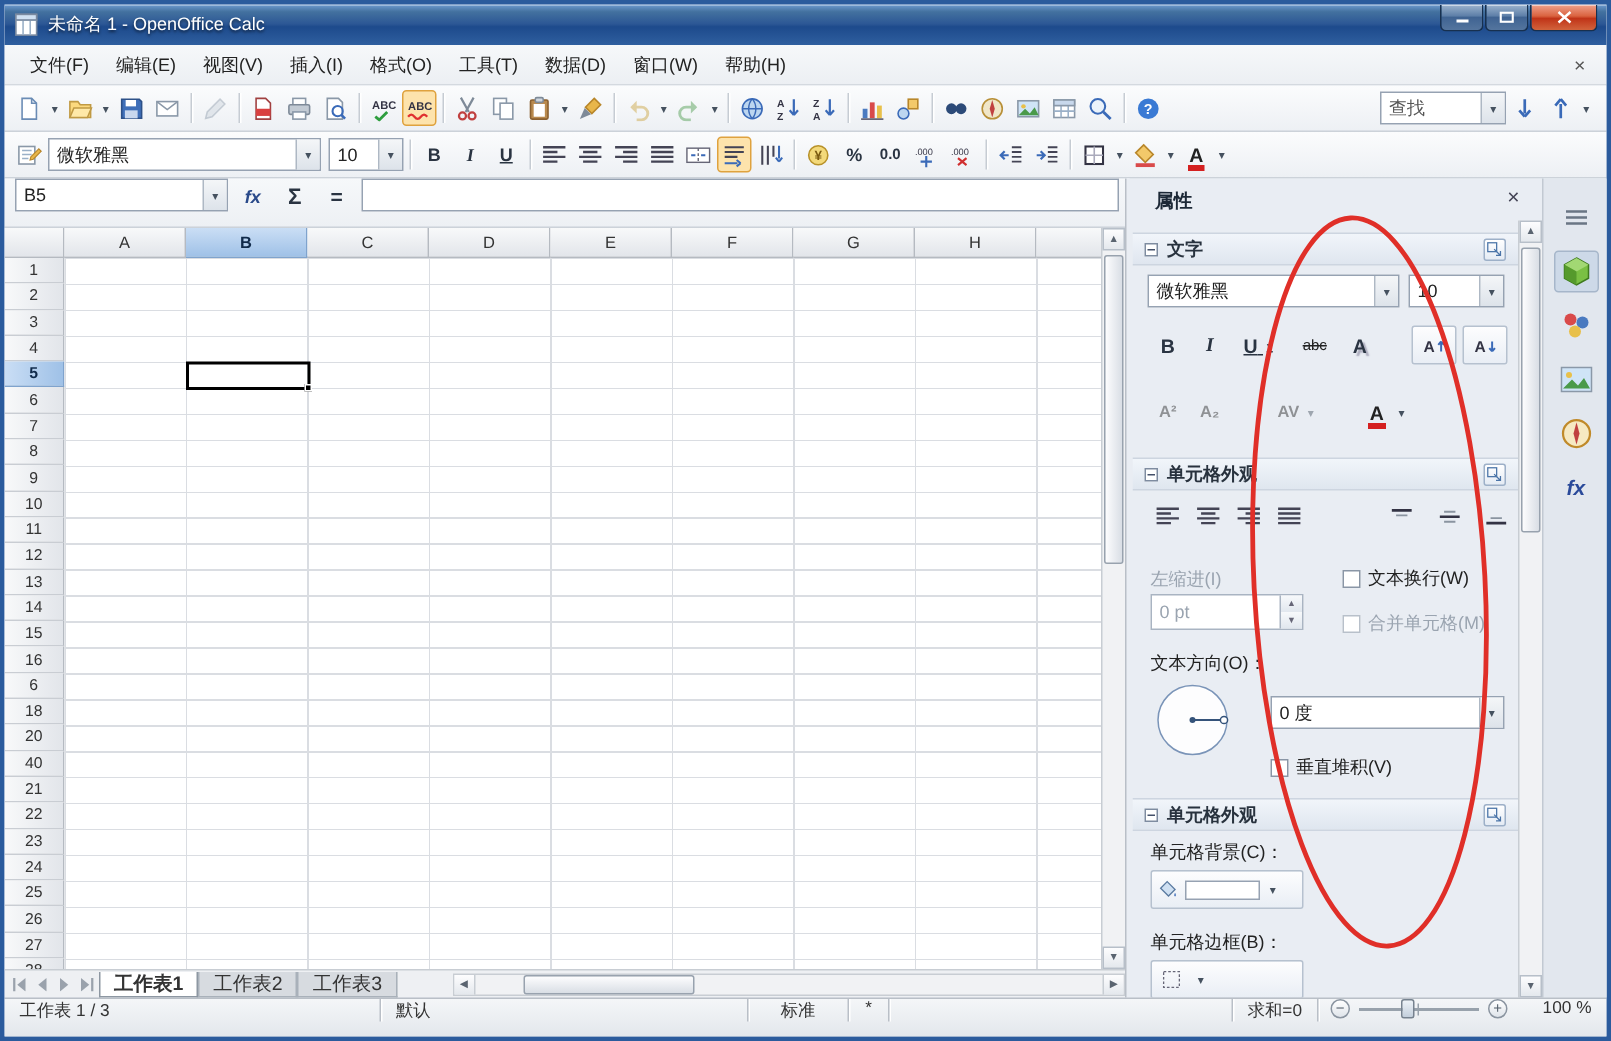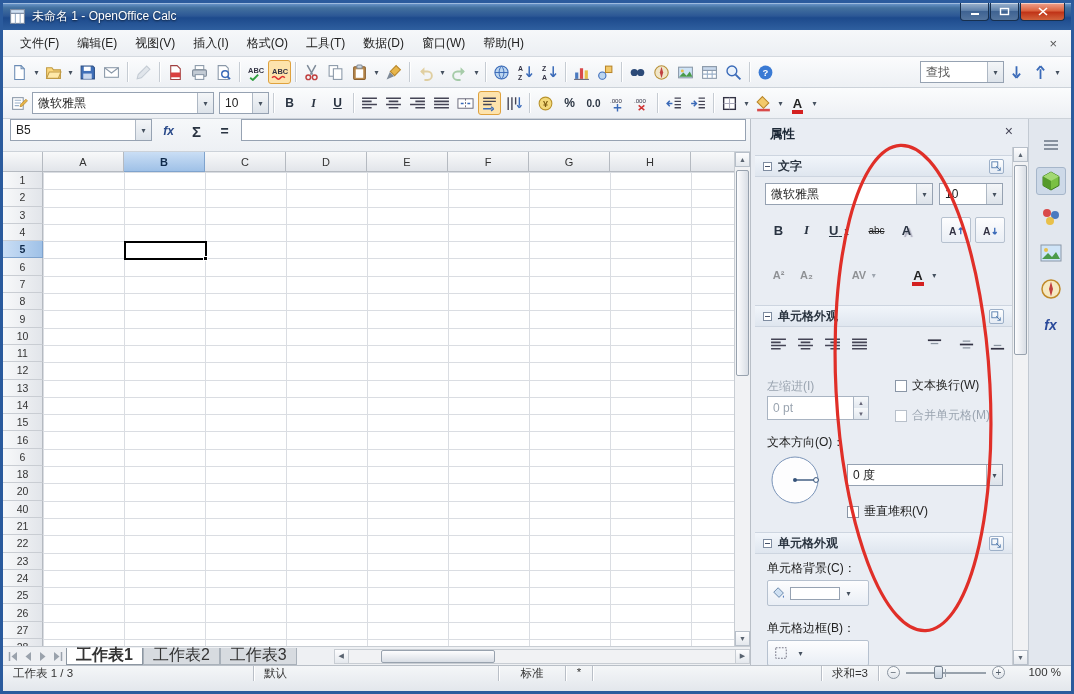--- a/index.html
+++ b/index.html
@@ -46,21 +46,21 @@
 .cells{position:absolute;left:40px;top:20px;width:691px;height:474px;background-image:repeating-linear-gradient(to right,#dadde2 0 1px,transparent 1px 81px),repeating-linear-gradient(to bottom,#dadde2 0 1px,transparent 1px 17.3px)}
 .selcell{position:absolute;left:121px;top:89px;width:83px;height:19px;border:2px solid #000;z-index:3}
 .fillhandle{position:absolute;right:-3px;bottom:-3px;width:5px;height:5px;background:#000;border:1px solid #fff}
 
 .vsb{position:absolute;left:731px;top:149px;width:16px;height:494px;background:#f1f2f4;border-left:1px solid #c8cdd3}
 .sbarrow{height:15px;display:flex;align-items:center;justify-content:center;font-size:7px;color:#5a6470;background:linear-gradient(#fdfdfe,#e4e8ed);border:1px solid #b7bfc9}
 .vthumb{position:absolute;left:1px;right:1px;top:18px;height:206px;background:linear-gradient(90deg,#fdfdfe,#d9dee5);border:1px solid #98a2ae;border-radius:2px}
 
 .sheetbar{position:absolute;left:0;top:643px;width:750px;height:19px;display:flex;align-items:center;gap:1px;padding:0 3px;background:#eef0f3;border-top:1px solid #c8cdd3}
 .navb{width:14px;height:15px;display:flex;align-items:center;justify-content:center}
-.stab{height:17px;padding:0 9px;display:flex;align-items:center;font-size:16px;background:#d7dbe0;border:1px solid #a9b1ba;border-top:none;color:#333}
+.stab{height:17px;padding:0 9px;display:flex;align-items:center;font-size:13px;background:#d7dbe0;border:1px solid #a9b1ba;border-top:none;color:#333}
 .stab.active{background:#fff;font-weight:bold;border-color:#8d97a2}
 .hsb{position:relative;flex:1;max-width:458px;height:15px;margin-left:36px;background:#f1f2f4;border:1px solid #c8cdd3;display:flex}
 .hthumb{position:absolute;left:46px;top:0;bottom:0;width:114px;background:linear-gradient(#fdfdfe,#d9dee5);border:1px solid #98a2ae;border-radius:2px}
 .hsb .sbarrow{width:14px;height:100%;border:none;border-right:1px solid #c8cdd3}
 .hsb .sbarrow:last-child{margin-left:auto;border-right:none;border-left:1px solid #c8cdd3}
 
 .statusbar{position:absolute;left:0;top:662px;width:1068px;height:26px;display:flex;align-items:flex-start;background:linear-gradient(#f4f6f8,#e3e7ec);border-top:1px solid #b9bfc7;font-size:11.5px;color:#333}
 .sseg{padding:0 10px;white-space:nowrap}
 .ssep{width:1px;height:15px;background:#b9bfc7;box-shadow:1px 0 0 #fff}
 .zoomgrp{display:flex;align-items:center;gap:6px;padding:0 8px}
@@ -785,21 +785,21 @@
     <span class="sseg" style="width:250px">工作表 1 / 3</span>
     <span class="ssep"></span>
     <span class="sseg" style="width:244px">默认</span>
     <span class="ssep"></span>
     <span class="sseg" style="width:66px;text-align:center">标准</span>
     <span class="ssep"></span>
     <span class="sseg" style="width:26px;text-align:center">*</span>
     <span class="ssep"></span>
     <span style="flex:1"></span>
     <span class="ssep"></span>
-    <span class="sseg">求和=3</span>
+    <span class="sseg">求和=0</span>
     <span class="ssep"></span>
     <span class="zoomgrp">
       <span class="zbtn">−</span>
       <span class="ztrack">
           <span class="line"></span>
           <span class="tick"></span>
           <span class="zthumb"></span>
         </span>
       <span class="zbtn">+</span>
     </span>

